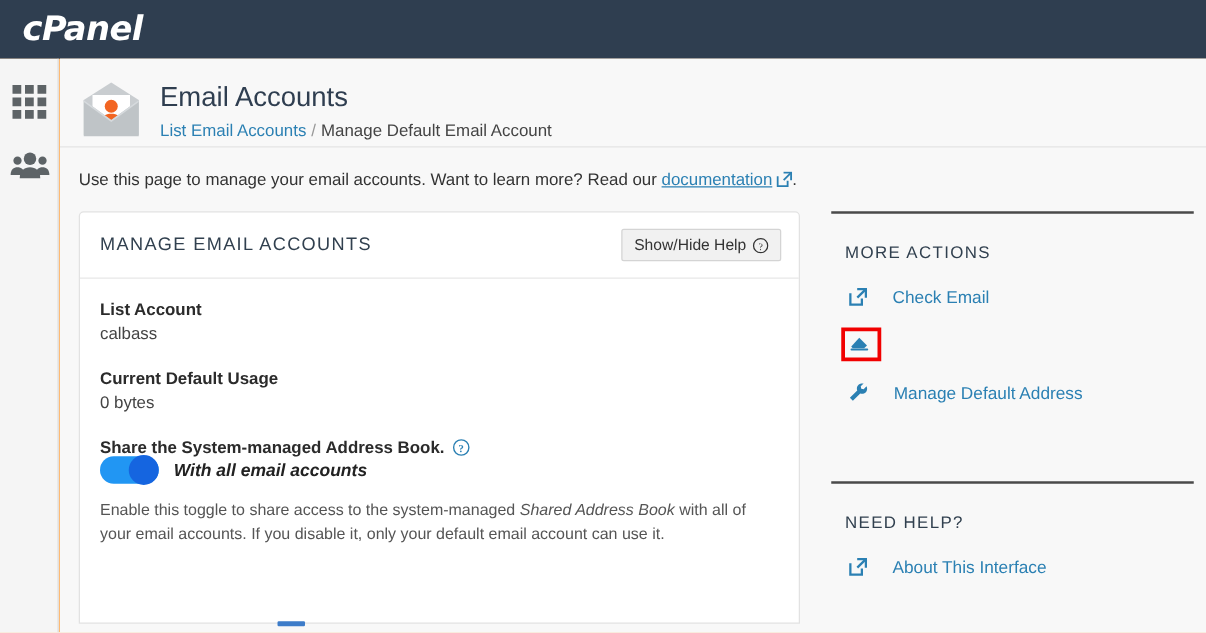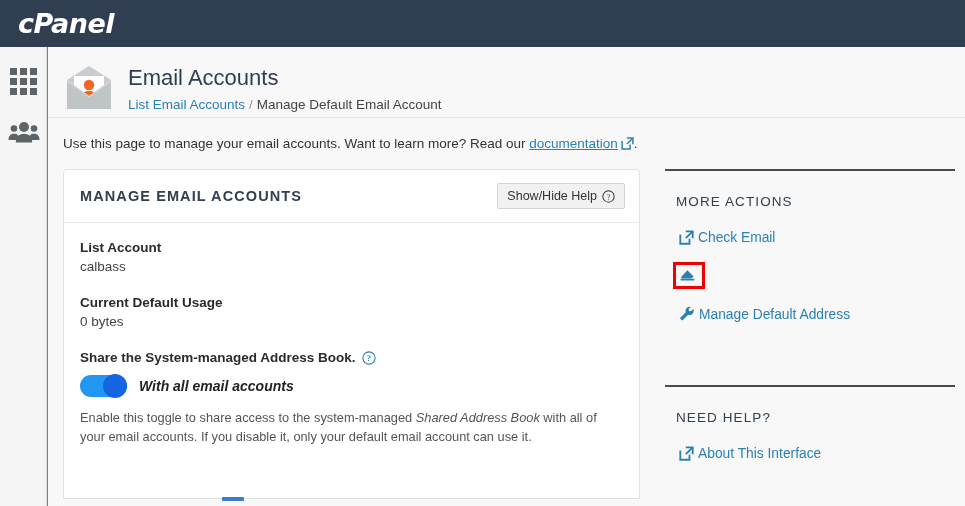--- a/index.html
+++ b/index.html
@@ -2,21 +2,21 @@
 <html><head>
 <meta charset="utf-8">
 <style>
   * { box-sizing: border-box; margin: 0; padding: 0; }
   html, body {
     width: 965px; height: 506px;
     font-family: "Liberation Sans", sans-serif;
     background: #f8f8f8;
     overflow: hidden;
   }
-  #app { position: relative; width: 965px; height: 506px; background: #ec4899; }
+  #app { position: relative; width: 965px; height: 506px; background: #fdba74; }
 
   
   .topbar {
     position: absolute; top: 0; left: 0; width: 965px; height: 47px;
     background: #2f3e50;
     display: flex; align-items: center;
   }
   .logo {
     margin-left: 18px;
     color: #ffffff;
@@ -104,37 +104,37 @@
     border-radius: 4px 4px 0 0;
     min-height: 330px;
     position: relative;
   }
   .panel-head {
     height: 53px; border-bottom: 1px solid #e7e7e7;
     display: flex; align-items: center; justify-content: space-between;
     padding: 0 14px 0 16px;
   }
   .panel-title {
-    font-size: 14.5px; color: #31404f; letter-spacing: 1.1px; font-weight: bold;
+    font-size: 14.5px; color: #31404f; letter-spacing: 1.1px; font-weight: normal;
   }
   .help-btn {
     background: #f1f1f1; border: 1px solid #d4d4d4; border-radius: 2px;
     font-size: 12.5px; color: #333; padding: 5px 9px;
     display: flex; align-items: center; gap: 5px; cursor: pointer;
     font-family: "Liberation Sans", sans-serif;
   }
   .panel-body { padding: 17px 16px 0 16px; }
   .fld-label {
     font-size: 13.5px; color: #2b2b2b; font-weight: bold; margin-bottom: 4px;
   }
   .fld-value { font-size: 13.5px; color: #444; margin-bottom: 21px; }
 
   .toggle-label {
     font-size: 13.5px; color: #2b2b2b; font-weight: bold;
-    display: flex; align-items: center; gap: 6px; margin-bottom: 10px;
+    display: flex; align-items: center; gap: 6px; 
   }
   .q-ic { cursor: pointer; display: inline-flex; }
 
   .toggle-row { display: flex; align-items: center; gap: 12px; margin-bottom: 11px; }
   .switch {
     width: 47px; height: 22px; border-radius: 11px;
     background: #2196f3; position: relative; cursor: pointer; flex: none;
   }
   .switch .knob {
     position: absolute; right: 0; top: -1px;
@@ -155,21 +155,21 @@
   }
 
   
   .rightcol { width: 290px; }
   .rc-rule { border-top: 2px solid #4a4a4a; }
   .rc-title {
     font-size: 13.5px; color: #31404f; letter-spacing: 1.1px;
     margin: 23px 0 19px 11px;
   }
   .rc-link {
-    display: flex; align-items: center; gap: 4px;
+    display: flex; align-items: center; gap: 20px;
     margin: 0 0 15px 11px;
     font-size: 13.8px; color: #2b80b3; cursor: pointer;
     width: fit-content;
     padding: 2px 3px;
   }
   .rc-link.highlight {
     border: 3px solid #f10000;
     margin-left: 8px; padding: 3px 6px 3px 4px;
   }
   .rc-gap { height: 46px; }

